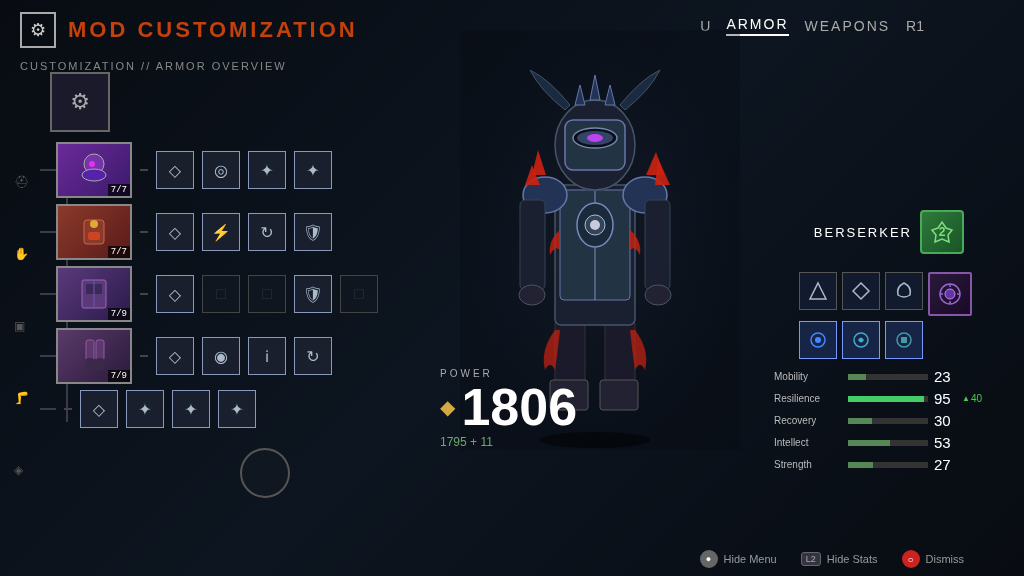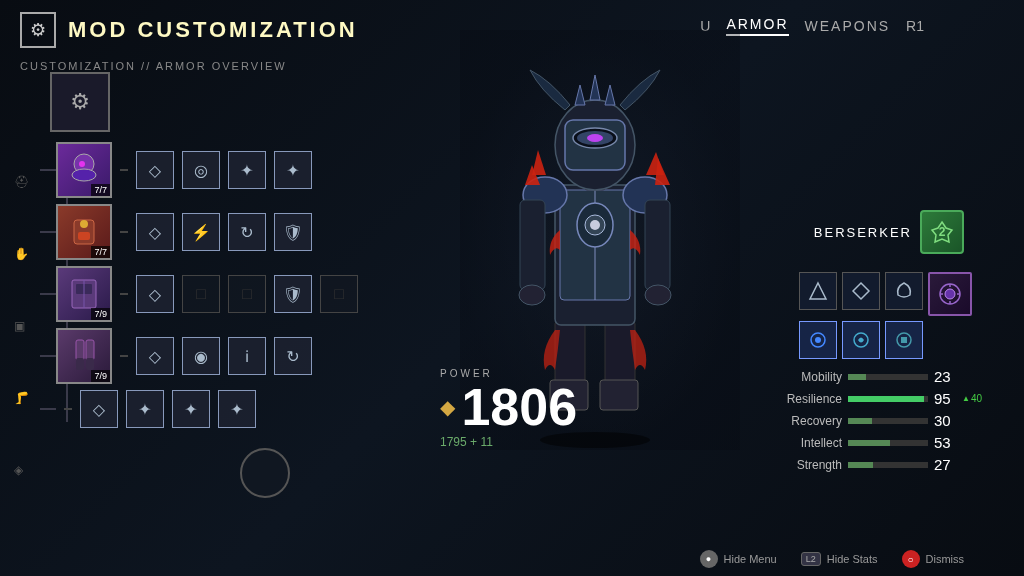--- a/index.html
+++ b/index.html
@@ -34,21 +34,21 @@
       height: 36px;
       border: 2px solid #aaa;
       display: flex; align-items: center; justify-content: center;
       color: #ccc;
       font-size: 18px;
     }
     .header-title {
       font-size: 22px;
       font-weight: bold;
       letter-spacing: 3px;
-      color: #fef9c3;
+      color: #c2410c;
       text-transform: uppercase;
     }
 
     
     .top-nav {
       position: absolute;
       top: 16px;
       right: 100px;
       display: flex;
       align-items: center;
@@ -106,27 +106,28 @@
 
     
     .armor-row {
       display: flex;
       align-items: center;
       margin-bottom: 6px;
       position: relative;
     }
 
     .armor-item {
-      width: 56px;
+      width: 76px;
       height: 56px;
       border: 2px solid #888;
       position: relative;
       flex-shrink: 0;
       overflow: hidden;
       background: #1a1a2a;
+      font-family: Liberation Mono, monospace;
     }
     .armor-item-badge {
       position: absolute;
       bottom: 0;
       right: 0;
       font-size: 9px;
       color: #fff;
       padding: 1px 3px;
       background: rgba(0,0,0,0.7);
     }
@@ -279,24 +280,24 @@
       color: #6aaa6a;
     }
 
     .stat-row {
       display: flex;
       align-items: center;
       margin-bottom: 5px;
       gap: 6px;
     }
     .stat-label {
-      font-size: 12px;
+      font-size: 10px;
       color: #bbb;
       width: 68px;
-      text-align: right;
+      text-align: left;
       flex-shrink: 0;
     }
     .stat-bar-bg {
       width: 80px;
       height: 6px;
       background: #333;
       flex-shrink: 0;
       position: relative;
     }
     .stat-bar-fill {

